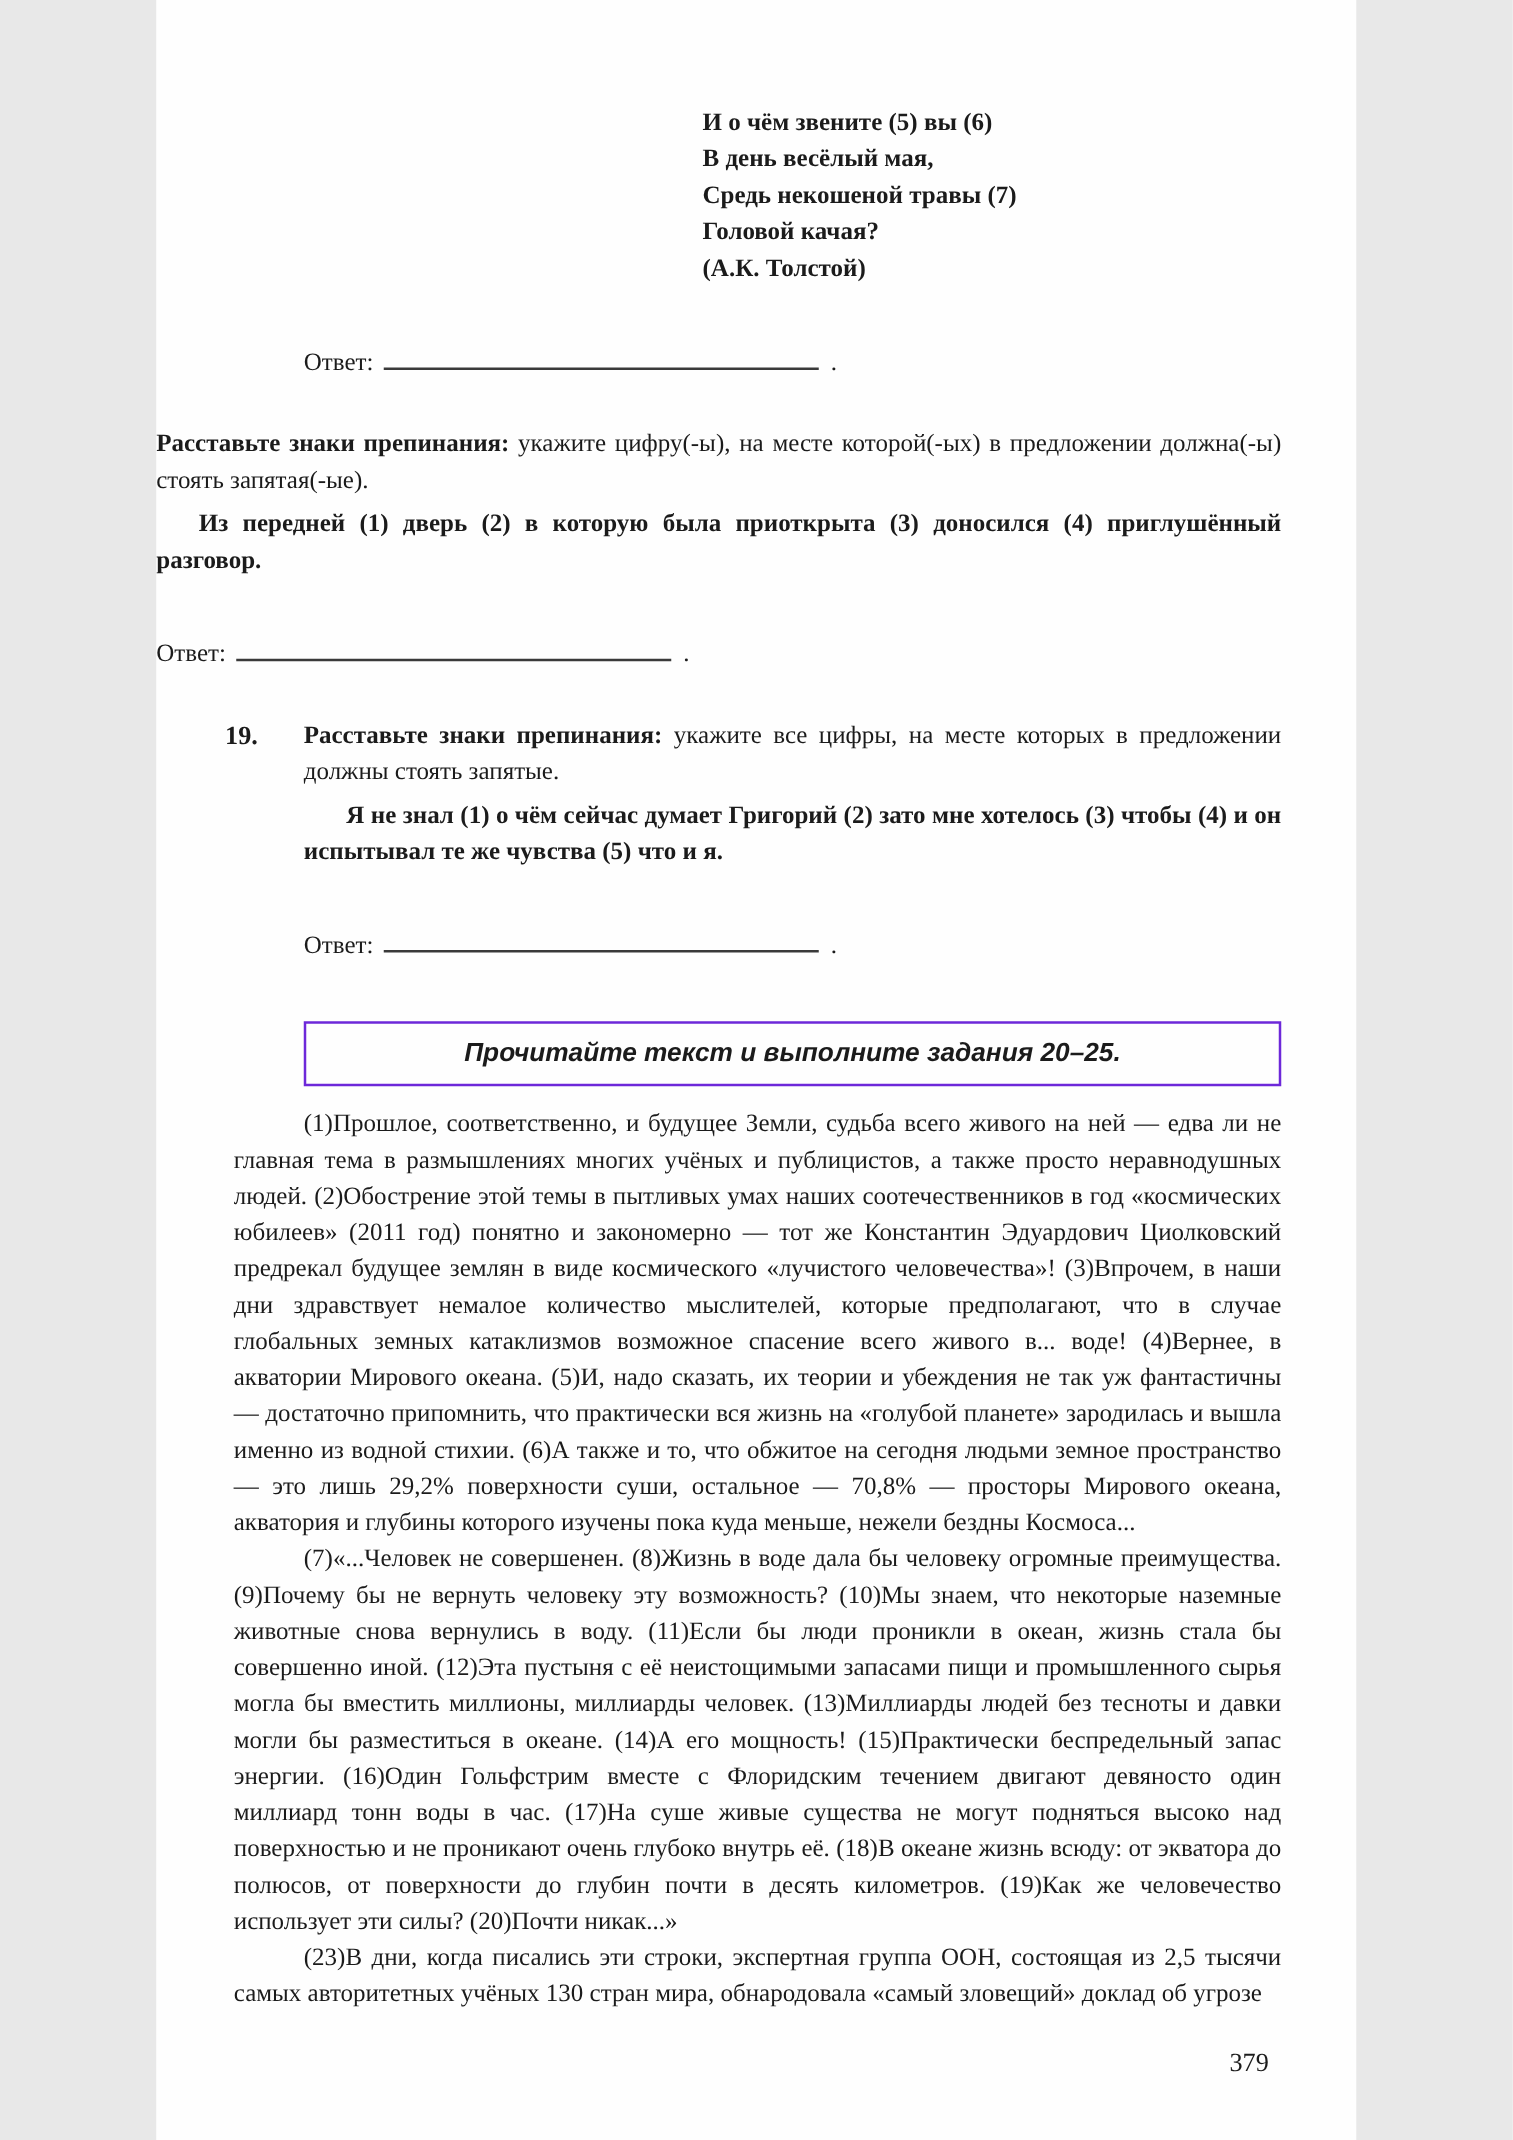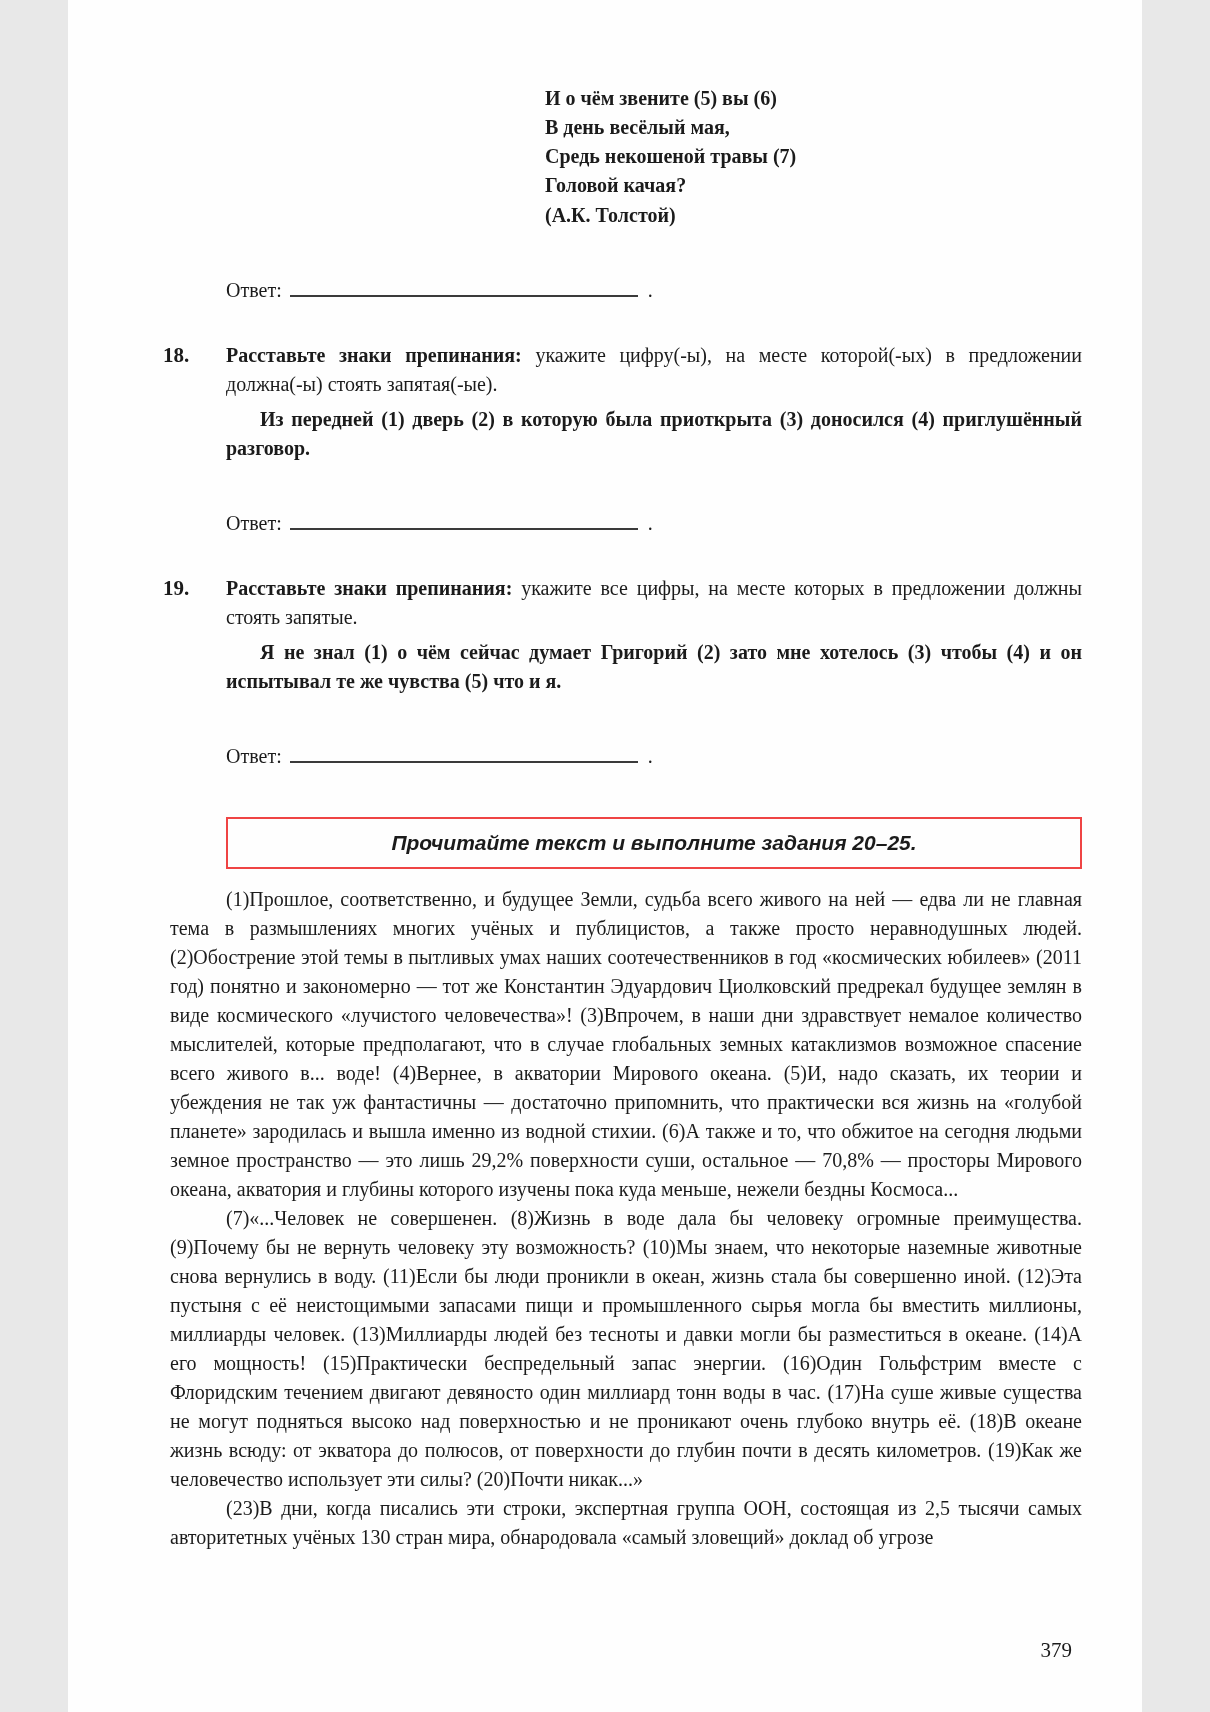--- a/index.html
+++ b/index.html
@@ -1,27 +1,26 @@
 <!DOCTYPE html>
 <html><head>
 <meta charset="utf-8">
 <style>
   html, body { margin: 0; padding: 0; background: #e8e8e8; }
   .page {
     position: relative;
-    width: 1034px;
+    width: 960px;
     height: 1712px;
     margin: 0 auto;
     background: #fefefe;
     color: #1b1b1b;
     font-family: "Liberation Serif", "DejaVu Serif", serif;
     font-size: 20px;
     line-height: 29px;
     overflow: hidden;
-    padding-left: 40px;
   }
 
   
   .poem-block {
     padding-top: 84px;
     margin-left: 437px;
     width: 320px;
     font-weight: bold;
   }
   .poem-line { white-space: nowrap; }
@@ -63,21 +62,21 @@
     margin: 6px 0 0 0;
     font-weight: bold;
     text-align: justify;
     text-indent: 34px;
   }
   .task .answer-row { margin-left: 0; }
 
   
   .reading-box {
     margin: 46px 60px 0 118px;
-    border: 2px solid #ef4444;
+    border: 2px solid #6d28d9;
     padding: 9px 10px 10px 10px;
     text-align: center;
     font-family: "Liberation Sans", sans-serif;
     font-weight: bold;
     font-style: italic;
     font-size: 21px;
   }
 
   
   .reading-text { margin: 16px 60px 0 62px; }
@@ -106,21 +105,20 @@
     <div class="poem-line">Средь некошеной травы (7)</div>
     <div class="poem-line">Головой качая?</div>
     <div class="poem-author">(А.К. Толстой)</div>
   </div>
 
   <div class="answer-row">
     <span class="answer-label">Ответ:</span><span class="answer-line"></span><span class="answer-dot">.</span>
   </div>
 
   <div class="task">
-    <div class="task-num">18.</div>
     <div class="task-body">
       <p class="task-instruction"><span class="instruction-lead">Расставьте знаки препинания:</span>
         <span>укажите цифру(-ы), на месте которой(-ых) в предложении должна(-ы) стоять запятая(-ые).</span></p>
       <p class="task-sentence">Из передней (1) дверь (2) в которую была приоткрыта (3) доносился (4) приглушённый разговор.</p>
       <div class="answer-row">
         <span class="answer-label">Ответ:</span><span class="answer-line"></span><span class="answer-dot">.</span>
       </div>
     </div>
   </div>
 

